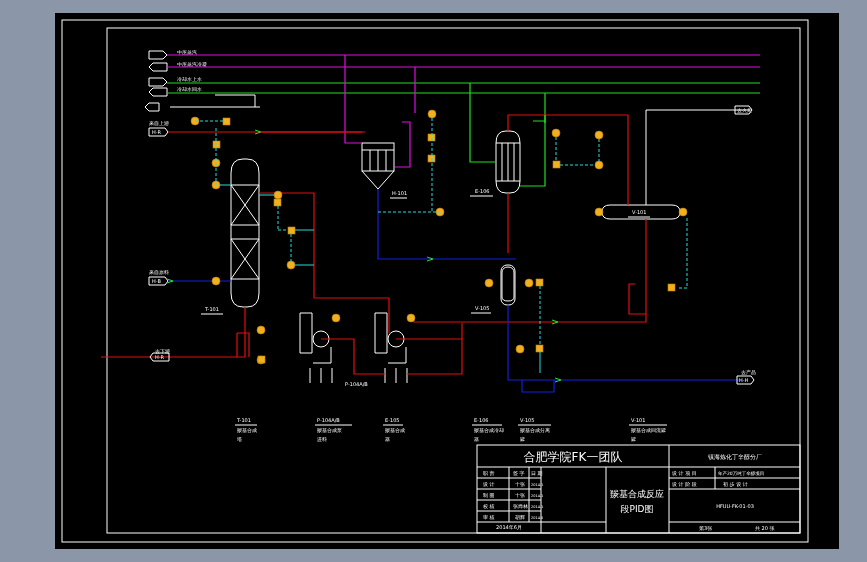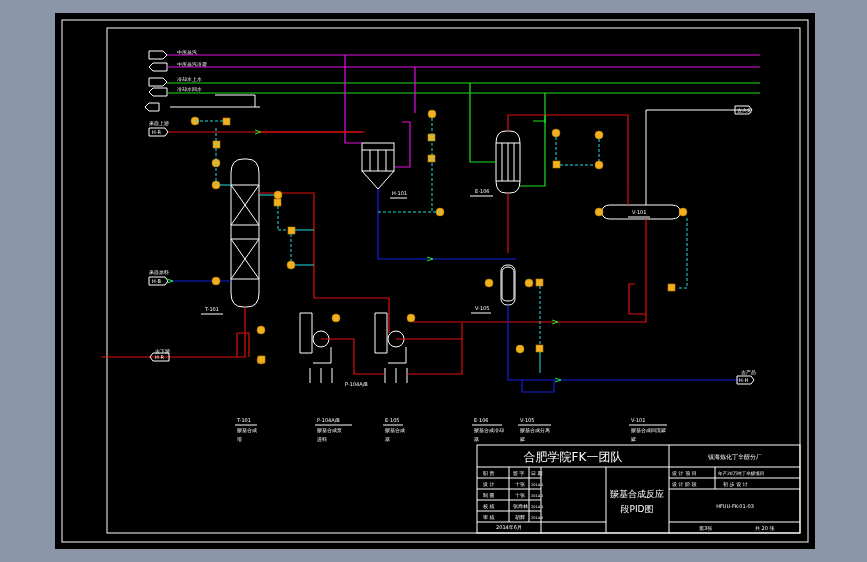--- a/index.html
+++ b/index.html
@@ -5,20 +5,21 @@
   html, body { margin: 0; padding: 0; }
   body {
     width: 867px; height: 562px; overflow: hidden;
     background: #8b97a8;
     font-family: "DejaVu Sans", sans-serif;
     position: relative;
   }
   #sheet {
     position: absolute; left: 55px; top: 13px; width: 760px; height: 536px;
     background: #000;
+    padding-left: 24px;
   }
   svg { position: absolute; left: 0; top: 0; }
   .t { fill: #fff; font-family: "DejaVu Sans", sans-serif; }
   .tb { font-size: 5px; }
   .eq { font-size: 5px; }
   .eqline { stroke: #fff; stroke-width: 1; }
   .frame { fill: none; stroke: #fff; stroke-width: 1; }
   .ln-red { stroke: #e01010; stroke-width: 1.2; fill: none; }
   .ln-blue { stroke: #1020e0; stroke-width: 1.2; fill: none; }
   .ln-green { stroke: #20e020; stroke-width: 1.2; fill: none; }

